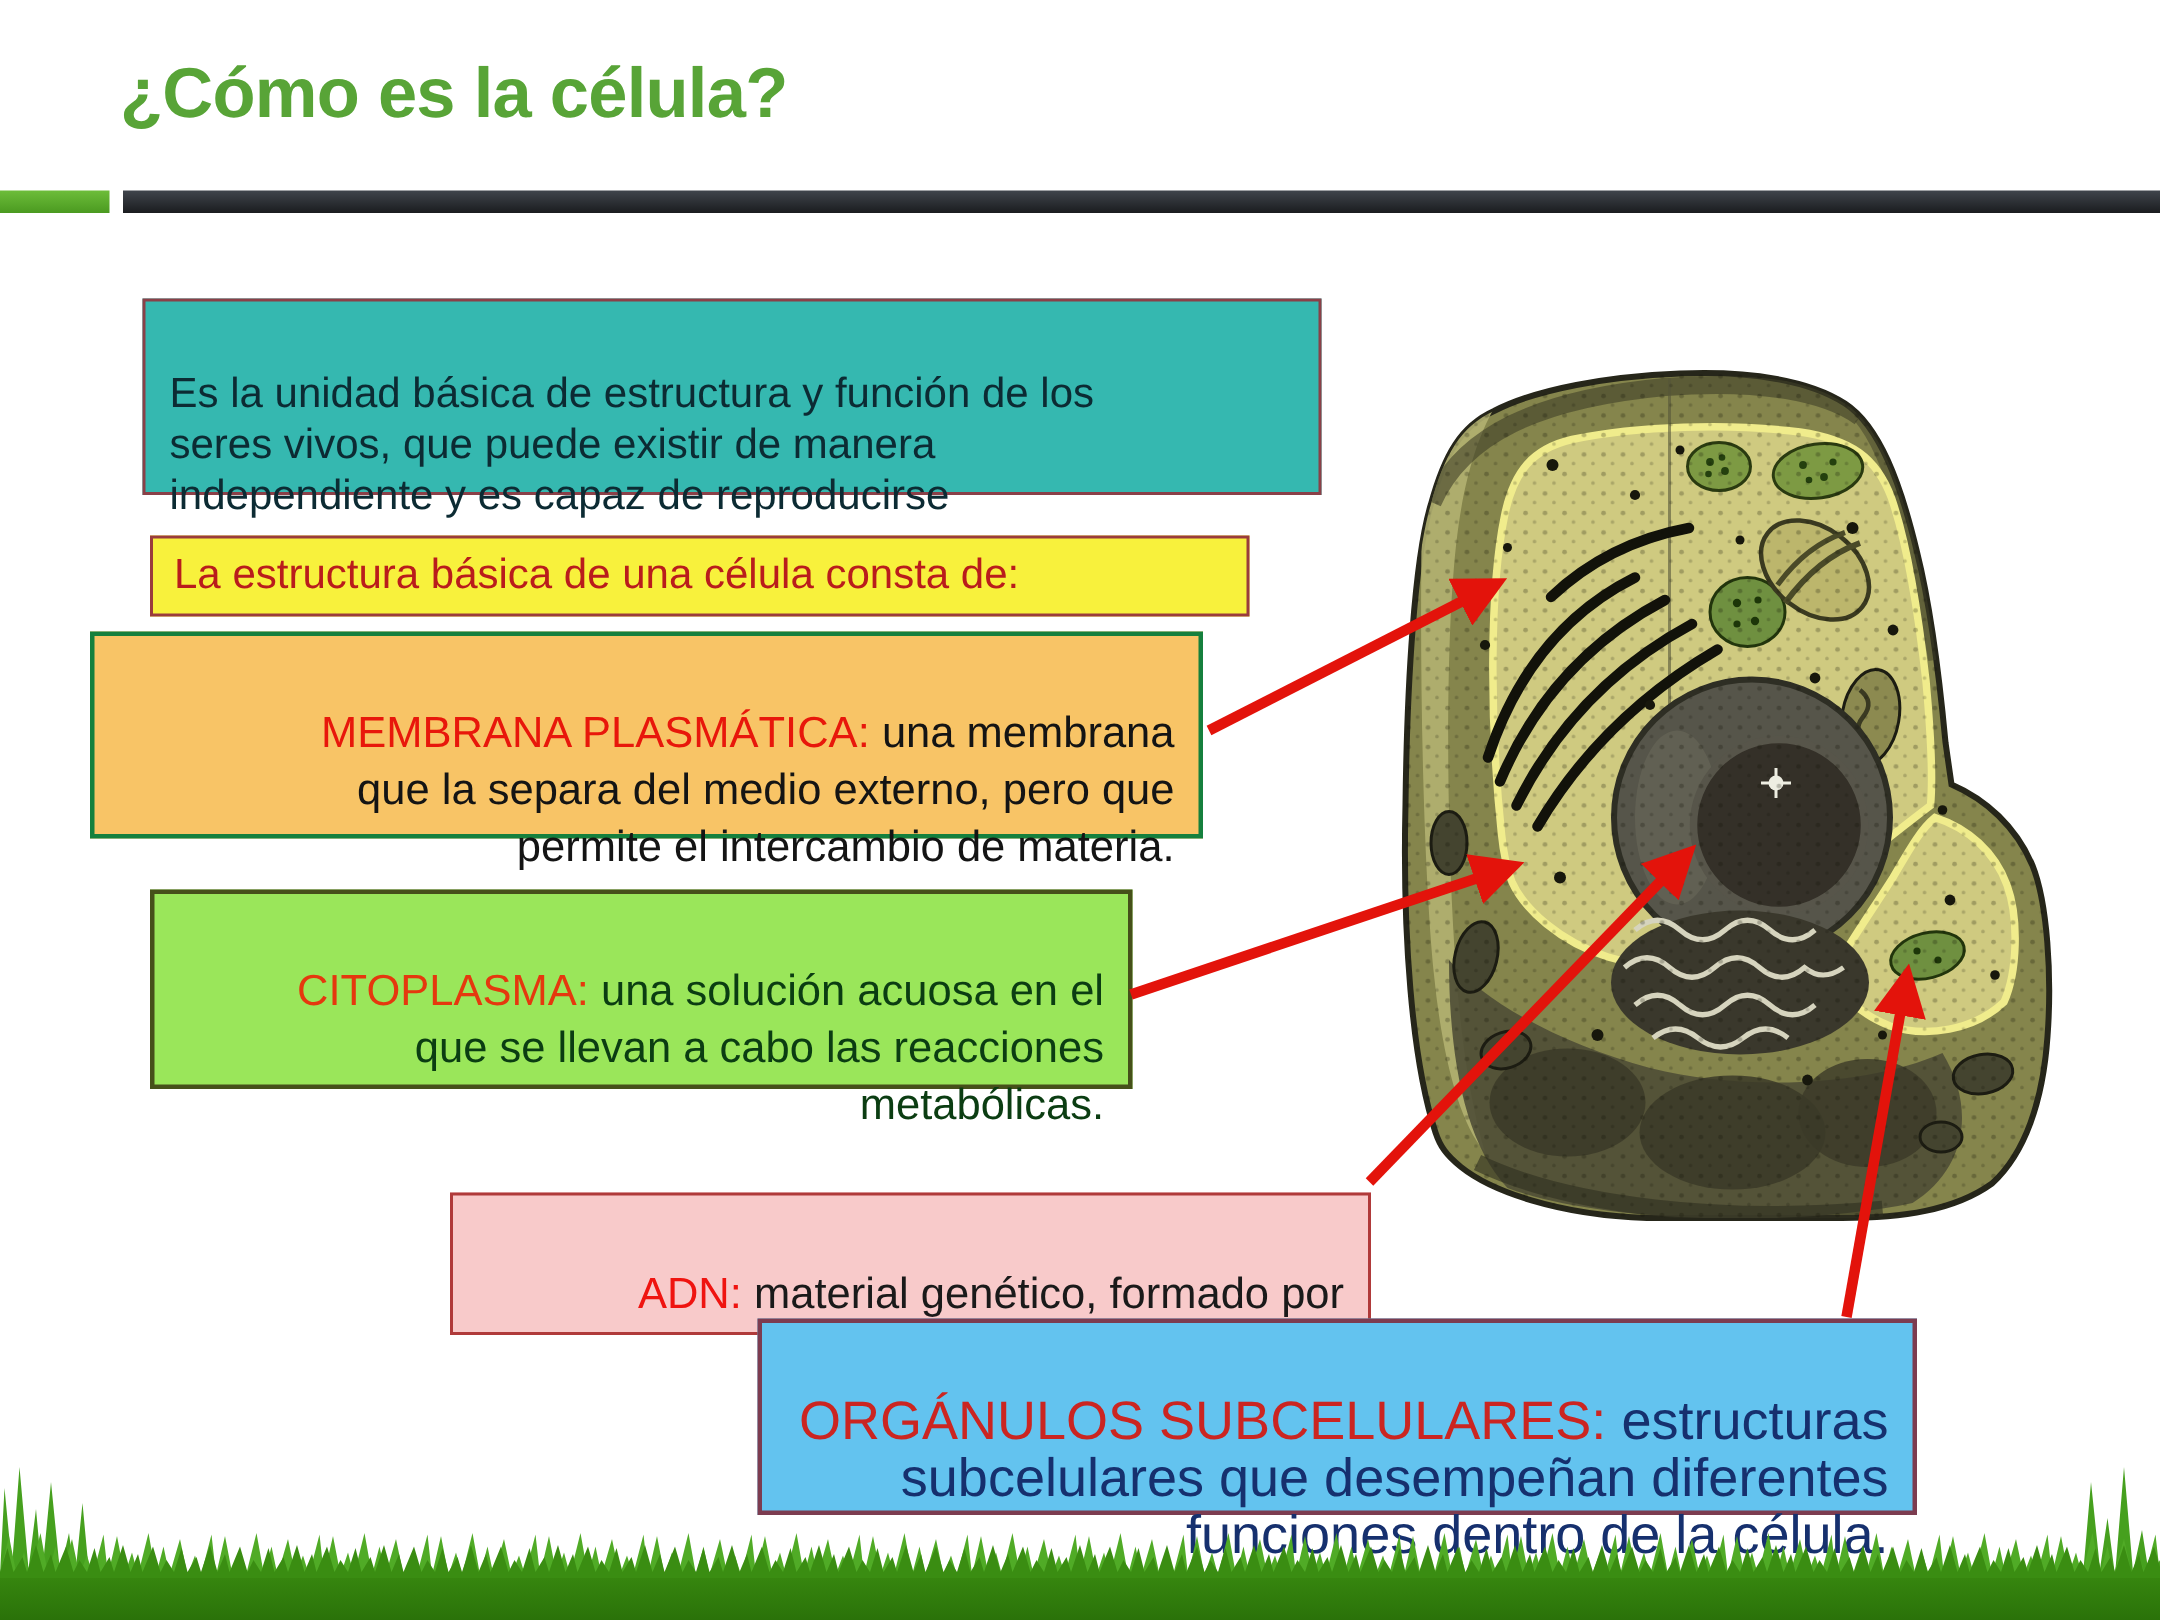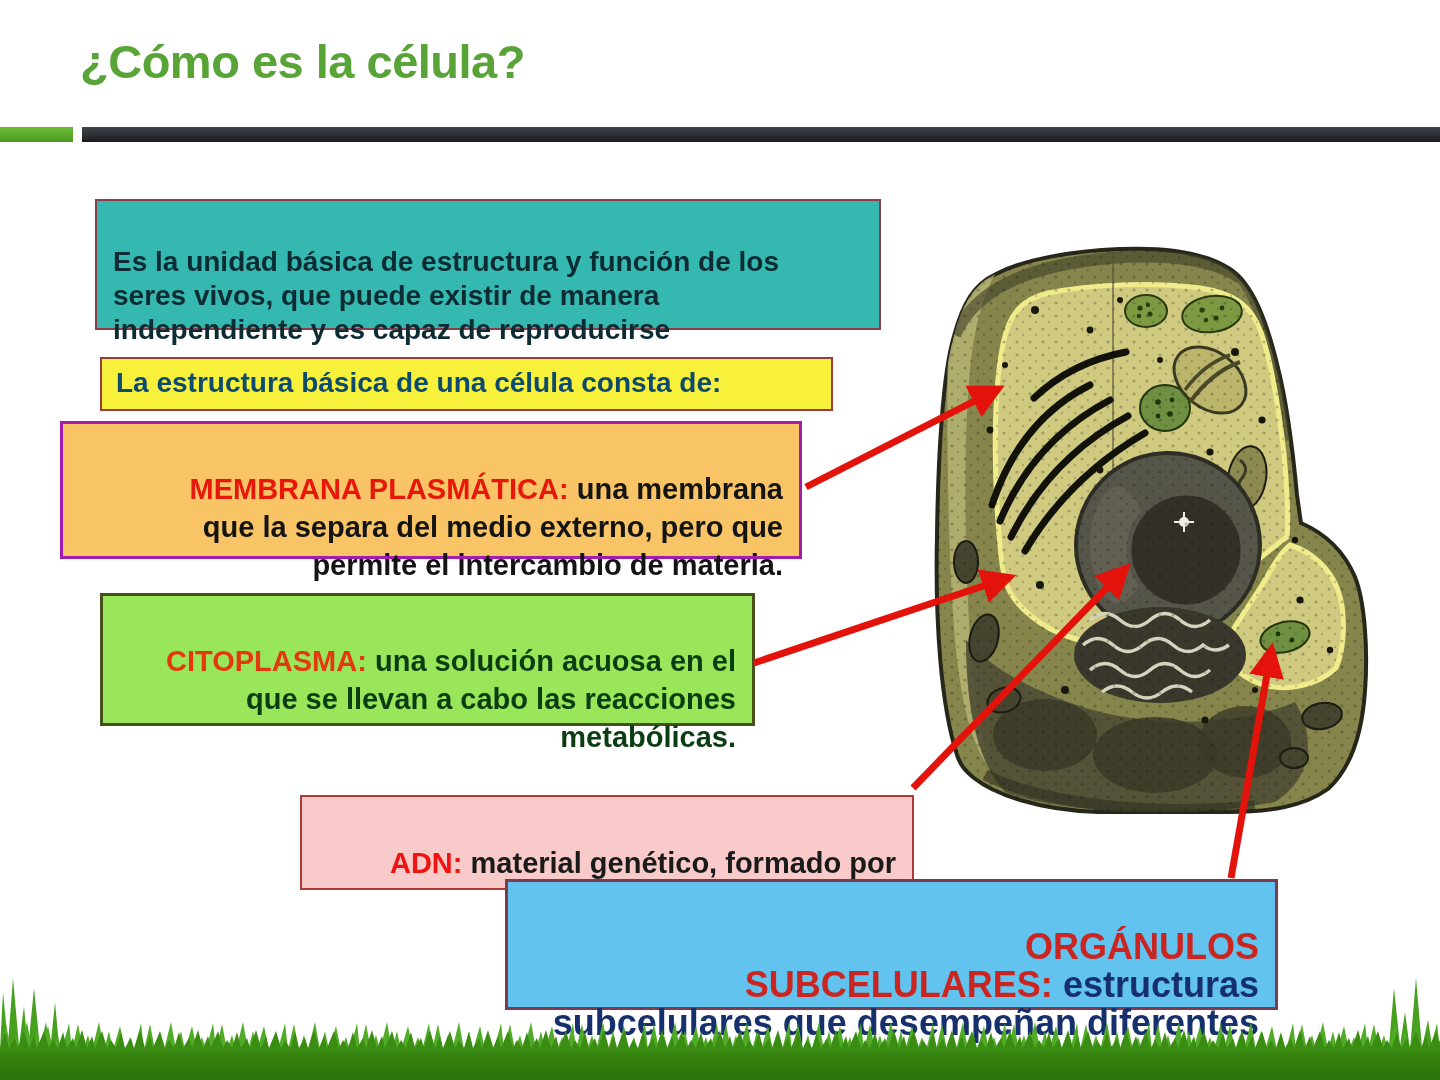--- a/index.html
+++ b/index.html
@@ -24,39 +24,39 @@
     left:0;top:127px;width:73px;height:15px;
     background:linear-gradient(#6dbd3a,#4b9a20);
   }
   #bar-dark{
     left:82px;top:127px;width:1358px;height:15px;
     background:linear-gradient(#40454c,#1a1c1f);
   }
   
   .box{
     box-sizing:border-box;
-    font-weight:bold;
+    font-weight:normal;
     white-space:pre-line;
   }
   .box .term{margin-right:0.28em;}
   #definition-box{
     left:95px;top:199px;width:786px;height:131px;
     background:#35b8b0;border:2px solid #8a4048;
     color:#0c2b33;font-size:28px;line-height:34px;
     padding:10px 16px;text-align:left;
   }
   #structure-box{
     left:100px;top:357px;width:733px;height:54px;
     background:#f8f13c;border:2px solid #9a3c3c;
-    color:#0c4a6e;font-size:28px;line-height:48px;
+    color:#b91c1c;font-size:28px;line-height:48px;
     padding:0 14px;text-align:left;white-space:nowrap;
   }
   #membrana-box{
     left:60px;top:421px;width:742px;height:138px;
-    background:#f8c466;border:3px solid #a21caf;
+    background:#f8c466;border:3px solid #15803d;
     color:#141414;font-size:29px;line-height:38px;
     padding:8px 16px;text-align:right;
   }
   #membrana-box .term{color:#e8170b;}
   #citoplasma-box{
     left:100px;top:593px;width:655px;height:133px;
     background:#9ae65a;border:3px solid #46501a;
     color:#0b3d12;font-size:29px;line-height:38px;
     padding:8px 16px;text-align:right;
   }

